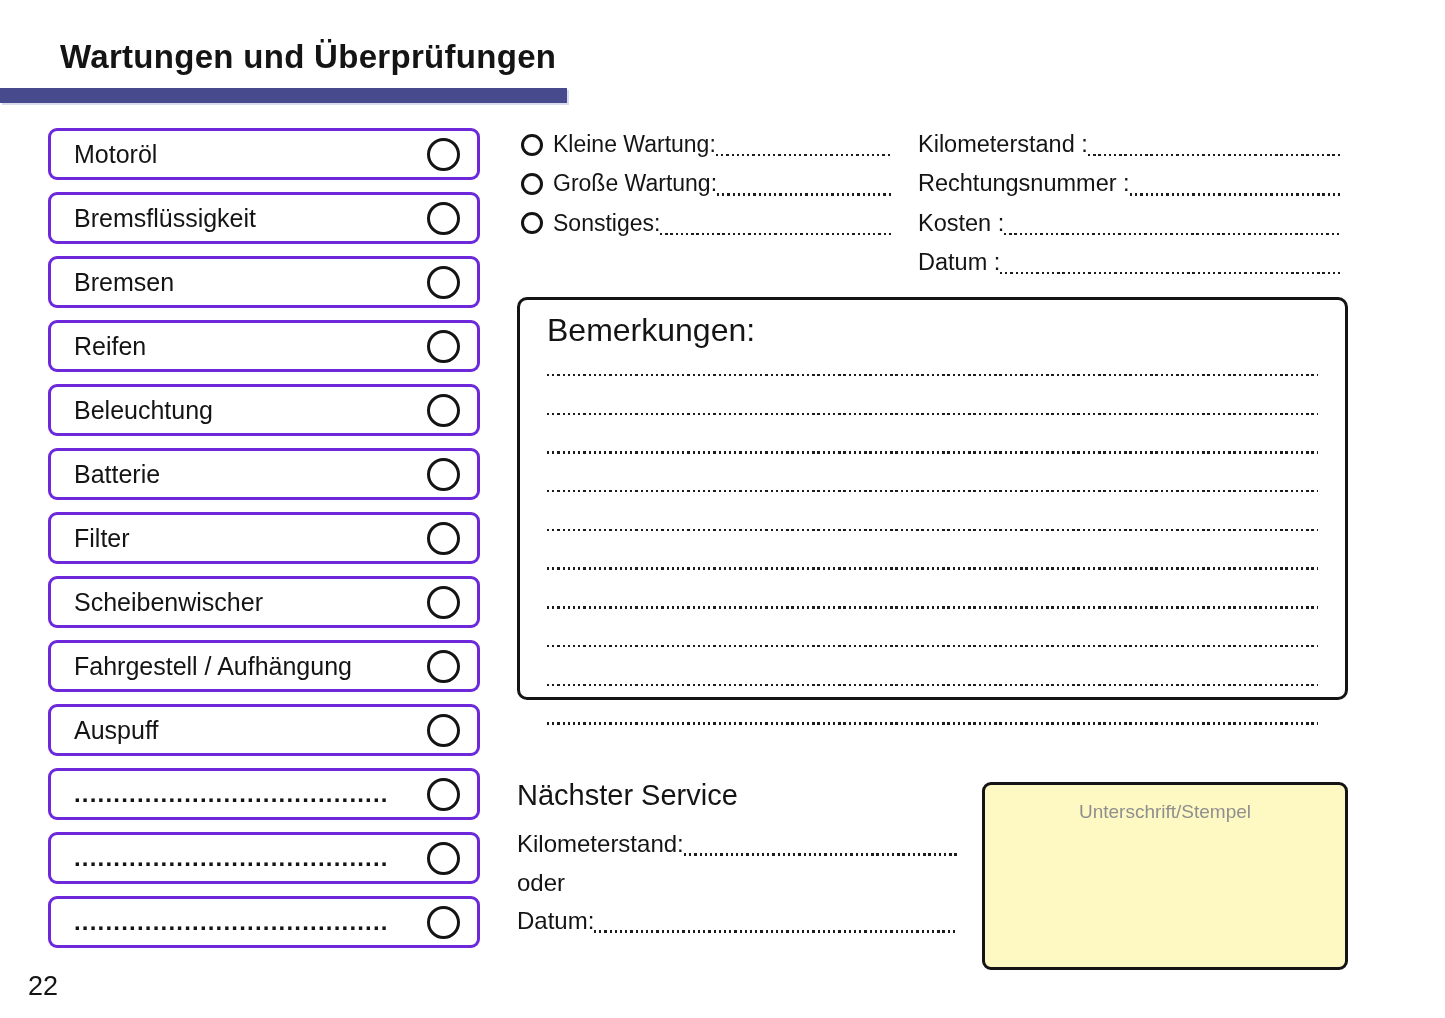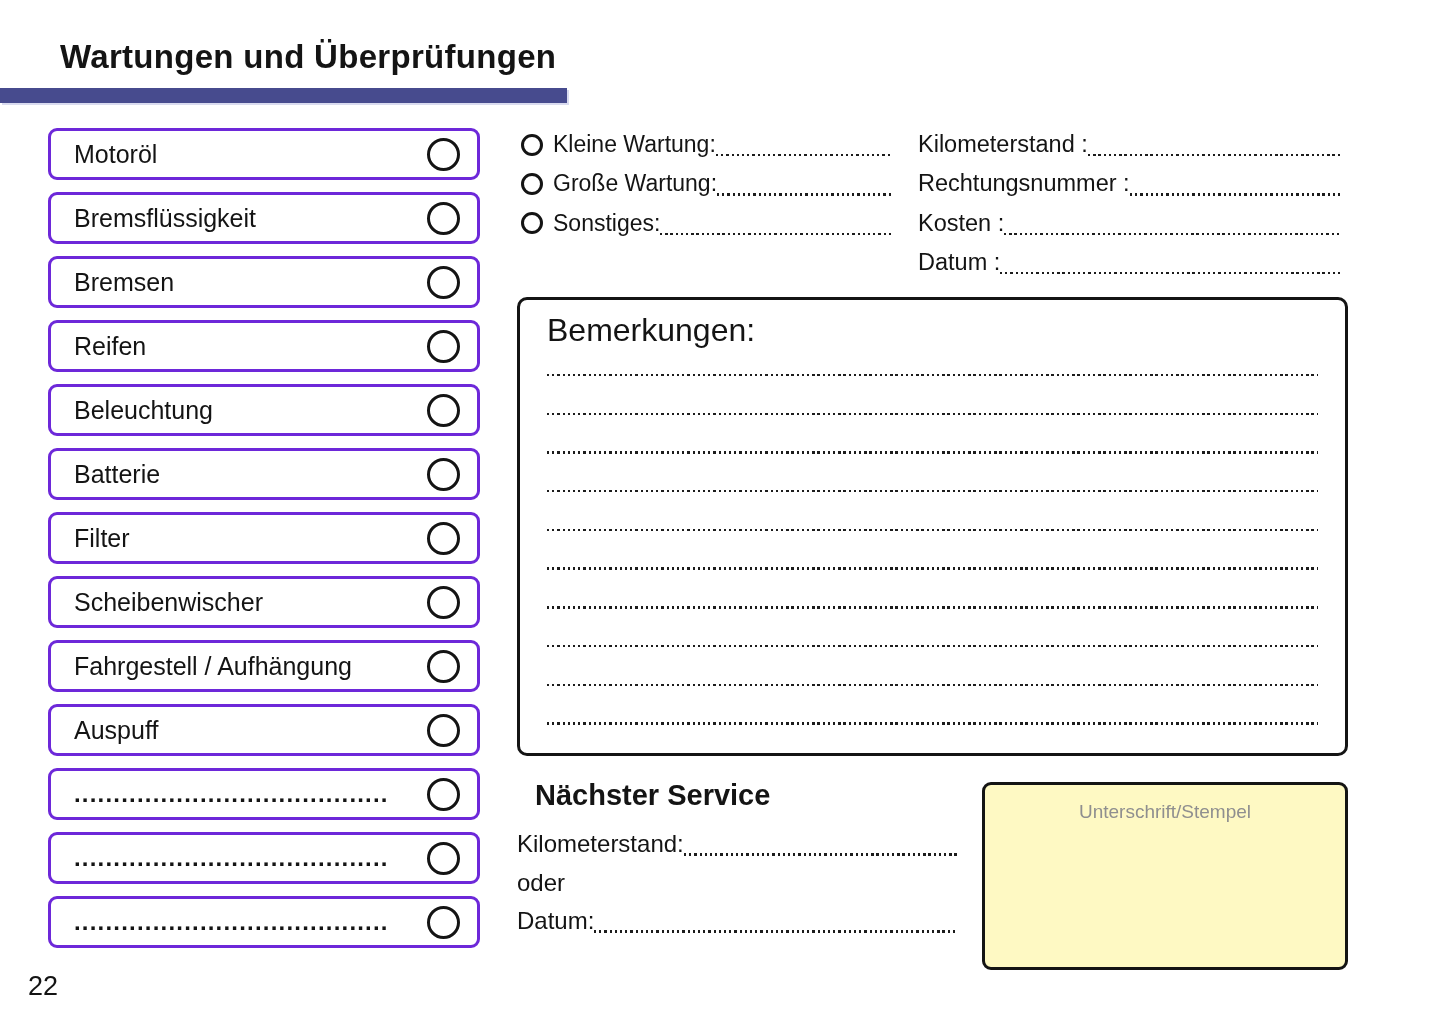--- a/index.html
+++ b/index.html
@@ -34,28 +34,28 @@
   .rec-row { display:flex; align-items:center; height:39.3px; }
   .rec-label { font-size:23.5px; white-space:nowrap; }
 
   
   .dotline {
     flex:1; height:2.4px; align-self:flex-end; margin-bottom:8px;
     background:repeating-linear-gradient(to right,#1c1c1c 0 2.3px,transparent 2.3px 5.2px);
   }
 
   
-  .remarks { position:absolute; left:517px; top:297px; width:831px; height:459px; box-sizing:border-box; border:3px solid #141414; border-radius:10px; background:#fff; }
+  .remarks { position:absolute; left:517px; top:297px; width:831px; height:403px; box-sizing:border-box; border:3px solid #141414; border-radius:10px; background:#fff; }
   .remarks-title { position:absolute; left:27px; top:12px; font-size:32px; }
   .remarks-lines { position:absolute; left:27px; right:27px; top:74px; }
   .rule { height:2.4px; margin-bottom:36.3px; background:repeating-linear-gradient(to right,#1c1c1c 0 2.3px,transparent 2.3px 5.2px); }
 
   
   .next-service { position:absolute; left:517px; top:779px; width:440px; }
-  .ns-title { font-size:29px; font-weight:bold; margin-bottom:13px;margin-left:18px; }
+  .ns-title { font-size:29px; font-weight:normal; margin-bottom:13px; }
   .ns-row { display:flex; align-items:center; height:38.5px; }
   .ns-label { font-size:24px; white-space:nowrap; }
 
   
   .signature { position:absolute; left:982px; top:782px; width:366px; height:188px; box-sizing:border-box; border:3px solid #141414; border-radius:9px; background:#fef9c3; text-align:center; }
   .signature-label { display:inline-block; margin-top:16px; font-size:19px; color:#8f8f8f; }
 
   .page-number { position:absolute; left:28px; top:971px; font-size:27px; }
 </style>
 </head>

